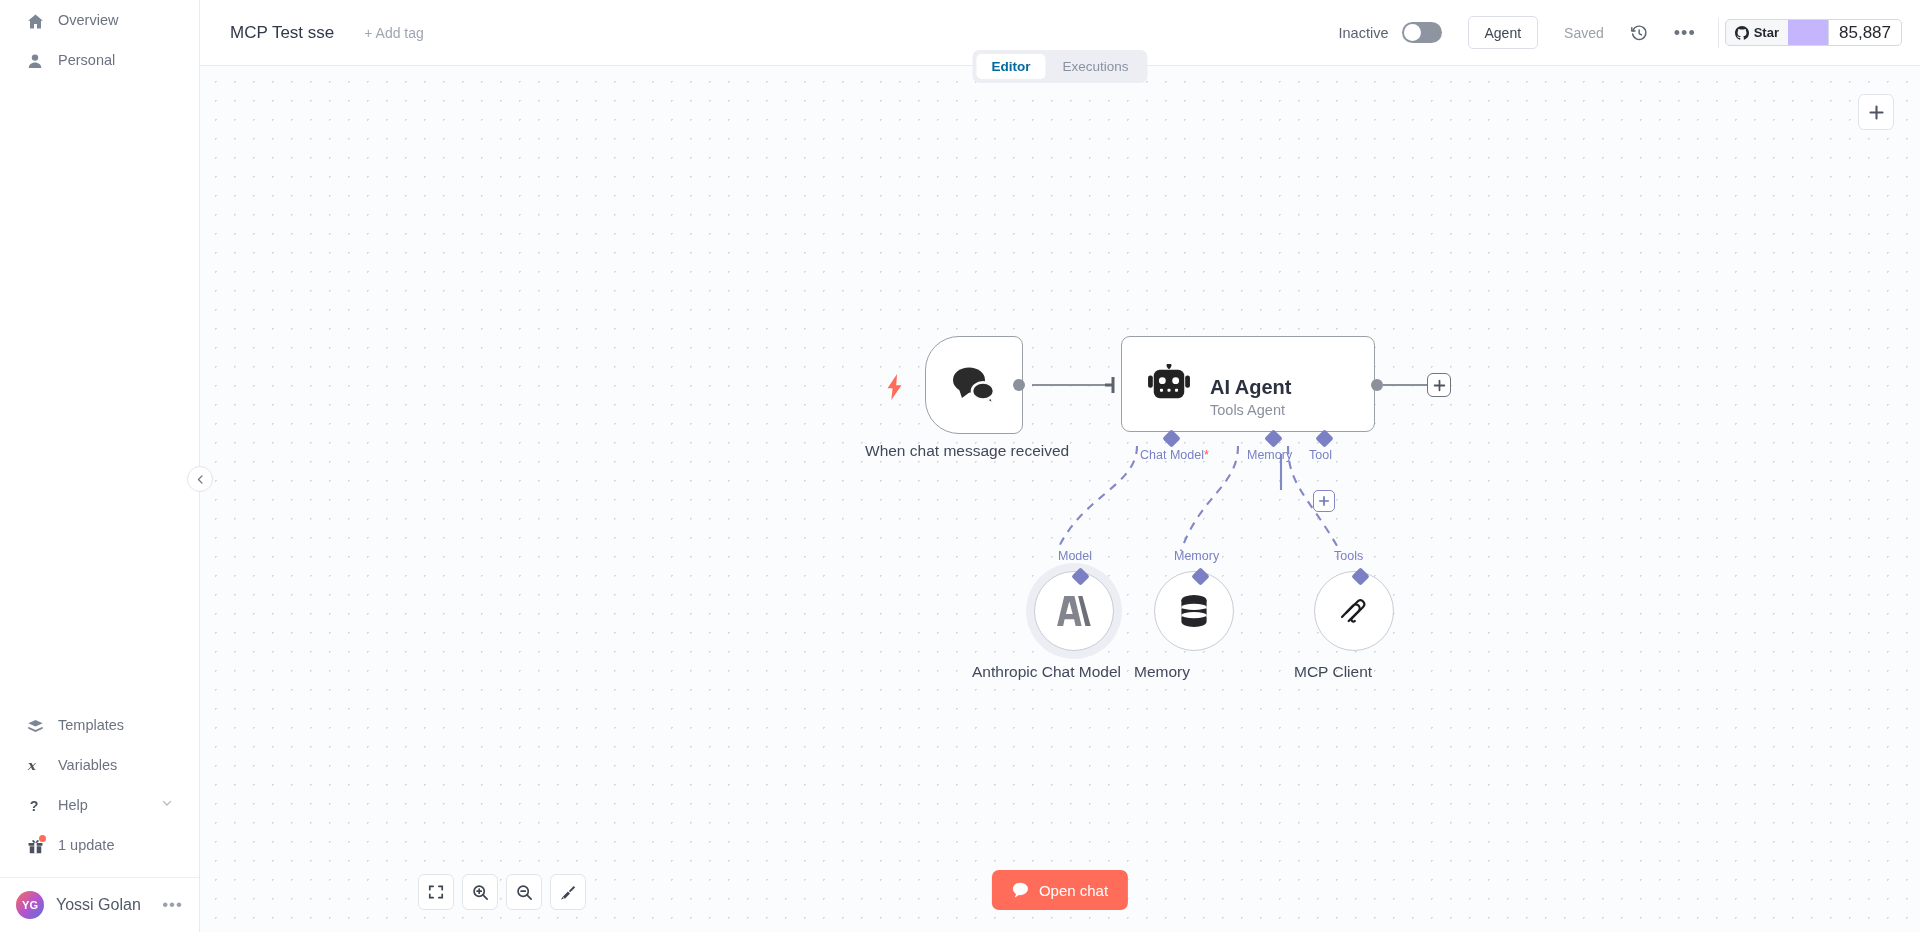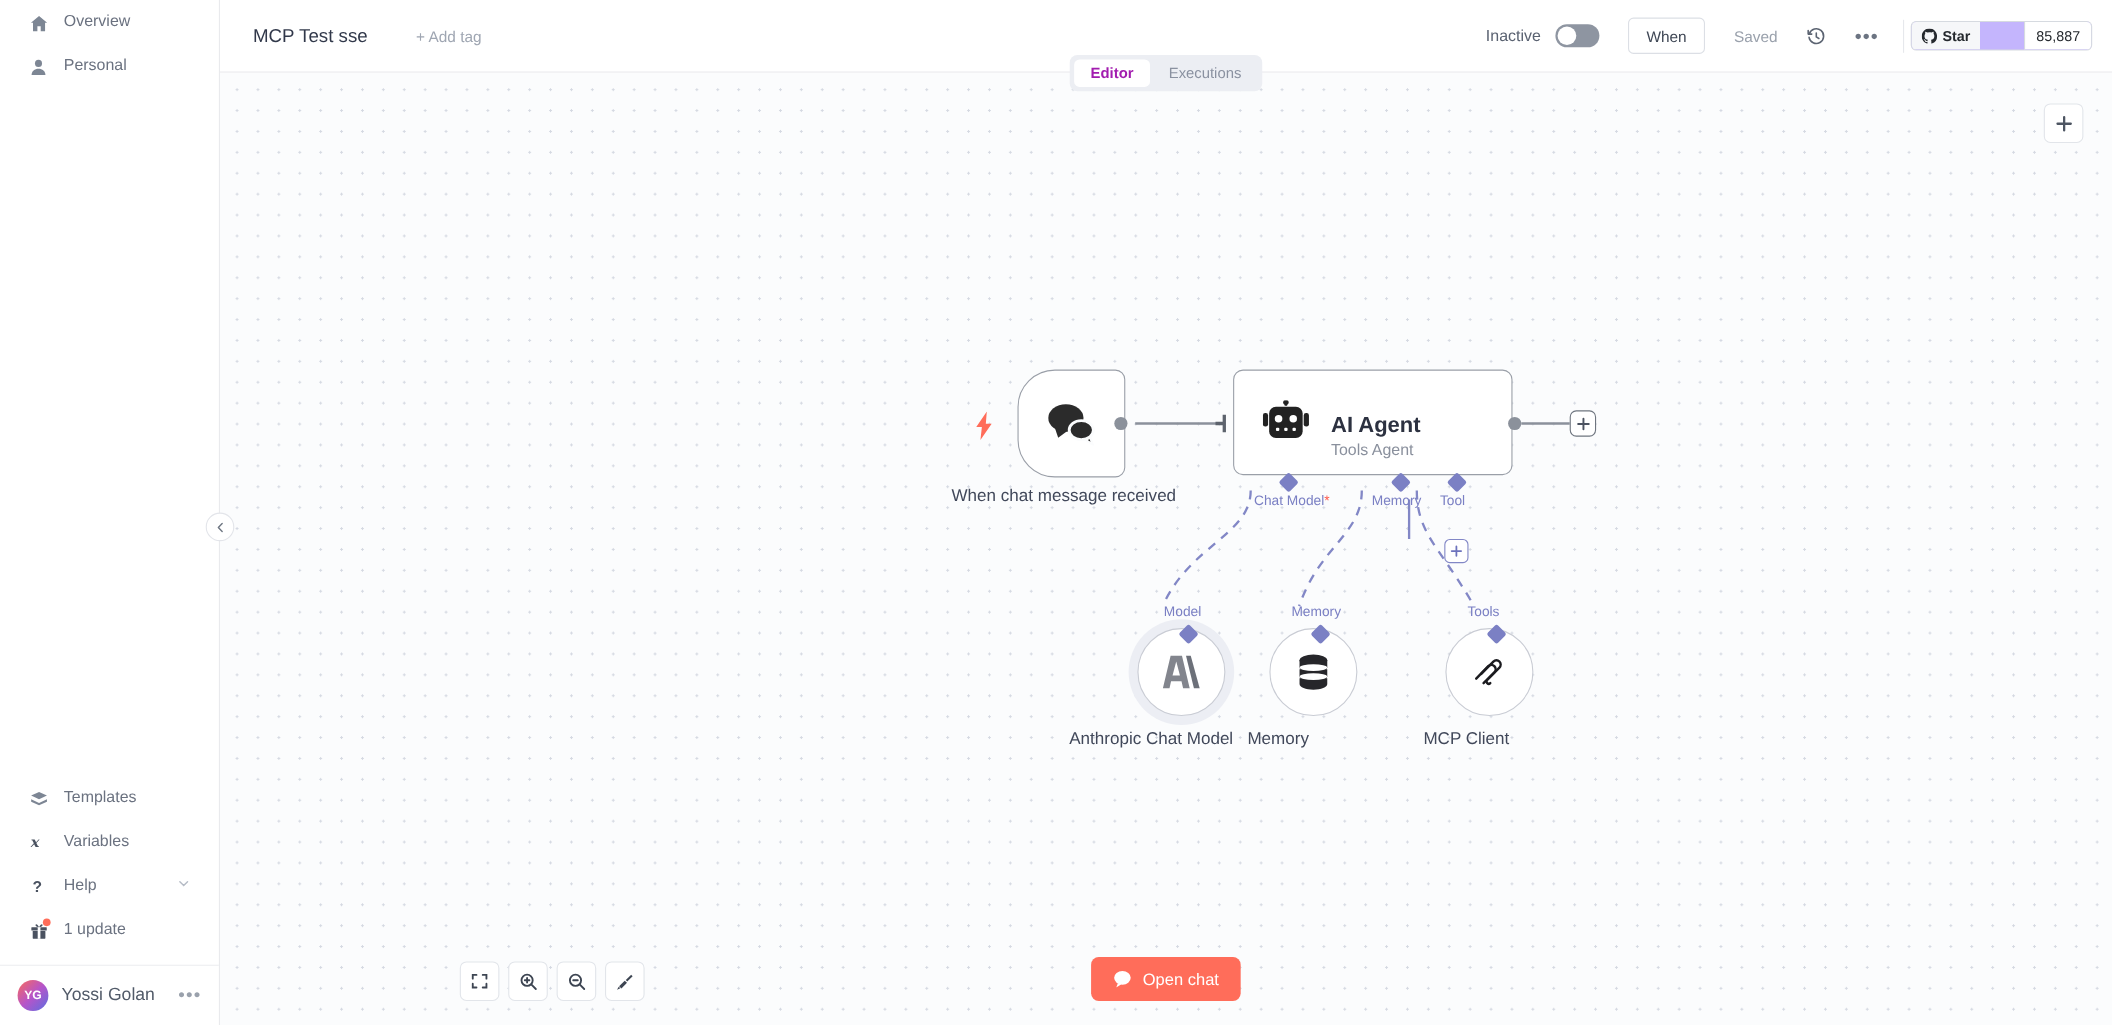--- a/index.html
+++ b/index.html
@@ -72,21 +72,21 @@
   }
 
   
   .main { flex: 1; position: relative; height: 932px; display: flex; flex-direction: column; }
   .topbar {
     height: 66px; background: #fff; border-bottom: 1px solid #e9eaed;
     display: flex; align-items: center; padding: 0 18px 0 30px;
     position: relative; z-index: 15; flex: 0 0 66px;
   }
   .wf-title { font-size: 17px; color: #31384a; font-weight: 400; }
-  .add-tag { font-size: 14px; color: #9fa6b2; margin-left: 44px; cursor: pointer; }
+  .add-tag { font-size: 14px; color: #9fa6b2; margin-left: 30px; cursor: pointer; }
   .top-right { margin-left: auto; display: flex; align-items: center; gap: 0; }
   .inactive-lbl { font-size: 14.5px; color: #5a6271; margin-right: 13px; }
   .toggle {
     width: 40px; height: 21px; border-radius: 11px; background: #8e95a1;
     position: relative; cursor: pointer; flex: 0 0 40px;
   }
   .toggle .knob {
     position: absolute; width: 17px; height: 17px; border-radius: 50%;
     background: #fff; top: 2px; left: 2px;
   }
@@ -96,29 +96,29 @@
     font-size: 14px; color: #3e4654; display: flex; align-items: center;
     font-family: "Liberation Sans", sans-serif;
   }
   .saved-lbl { margin-left: 26px; font-size: 14px; color: #9aa1ac; }
   .hist-btn { margin-left: 26px; cursor: pointer; color: #5c6472; display:flex; }
   .more-btn { margin-left: 26px; cursor: pointer; color: #6c7482; font-size: 18px; letter-spacing: 1px; line-height: 8px; }
   .vdiv { width: 1px; height: 30px; background: #e6e8ec; margin-left: 22px; }
   .gh-badge { margin-left: 6px; display: flex; align-items: stretch; height: 27px;
     border: 1px solid #d6dae0; border-radius: 5px; overflow: hidden; cursor: pointer; background:#c4b5fd;gap:40px; }
   .gh-left { display: flex; align-items: center; gap: 5px; padding: 0 9px; background: #f6f7f9; font-size: 13px; color: #25292e; font-weight: 600; }
-  .gh-count { display: flex; align-items: center; padding: 0 10px; border-left: 1px solid #d6dae0; font-size: 13px; color: #25292e; background: #fff; font-weight: 400; }
+  .gh-count { display: flex; align-items: center; padding: 0 10px; border-left: 1px solid #d6dae0; font-size: 17px; color: #25292e; background: #fff; font-weight: 400; }
 
   .tabs {
     position: absolute; left: 50%; transform: translateX(-50%);
     top: 50px; background: #eceef3; border-radius: 7px; padding: 4px;
     display: flex; gap: 2px; z-index: 18;
   }
   .tab { padding: 5px 15px; border-radius: 5px; font-size: 13.5px; color: #8a91a0; cursor: pointer; }
-  .tab.active { background: #fff; color: #a21caf; font-weight: 600; }
+  .tab.active { background: #fff; color: #0369a1; font-weight: 600; }
 
   
   .canvas {
     flex: 1; position: relative; overflow: hidden;
     background-color: #fbfcfd;
     background-image: radial-gradient(#d5d9e2 1px, transparent 1px);
     background-size: 19px 19px;
     background-position: 6px 6px;
   }
   .canvas-add {
@@ -296,21 +296,21 @@
 
     <header class="topbar">
       <span class="wf-title">MCP Test sse</span>
       <span class="add-tag">+ Add tag</span>
 
       <div class="top-right">
         <span class="inactive-lbl">Inactive</span>
         <div class="toggle">
           <span class="knob"></span>
         </div>
-        <button class="share-btn">When</button>
+        <button class="share-btn">Agent</button>
         <span class="saved-lbl">Saved</span>
         <span class="hist-btn">
           <svg width="18" height="18" viewBox="0 0 20 20" fill="none" stroke="#5c6472" stroke-width="1.6" stroke-linecap="round" stroke-linejoin="round">
             <path d="M3.2 7.4A7.4 7.4 0 1 1 2.9 11"></path>
             <path d="M2 4.2v3.6h3.6"></path>
             <path d="M10.2 6.6v4l2.6 1.6"></path>
           </svg>
         </span>
         <span class="more-btn">•••</span>
         <span class="vdiv"></span>

